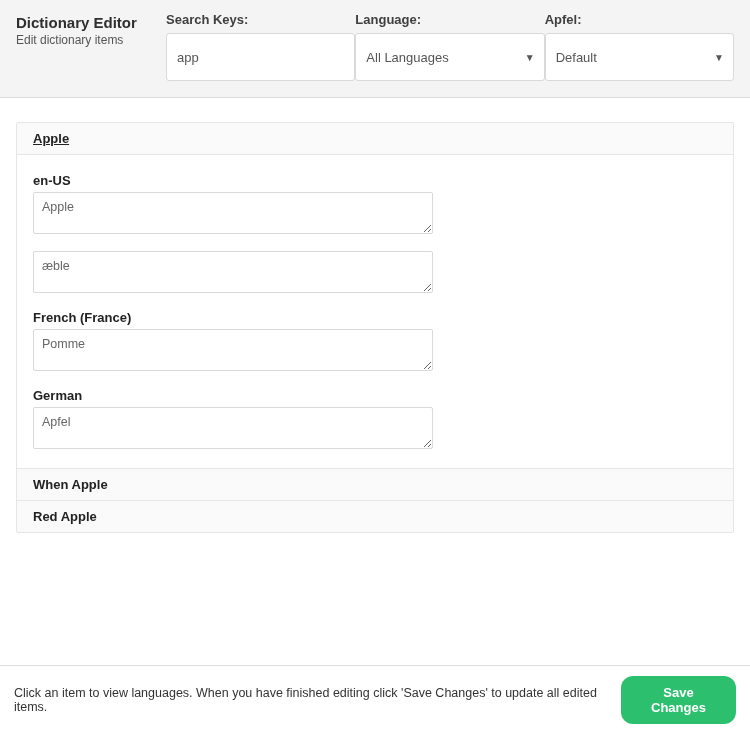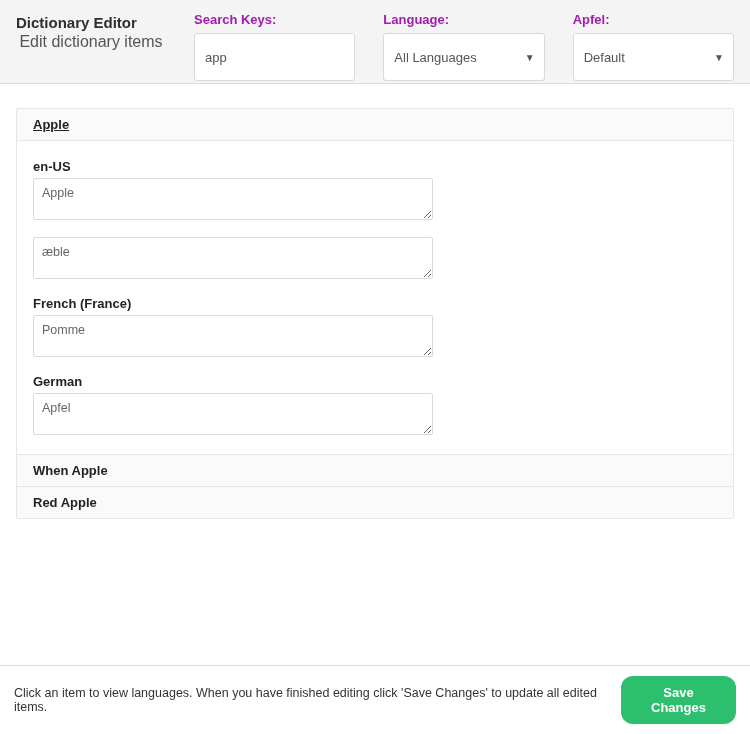--- a/index.html
+++ b/index.html
@@ -13,49 +13,48 @@
     font-size: 14px;
     overflow: hidden;
     box-sizing: border-box;
   }
   *, *::before, *::after { box-sizing: inherit; }
 
   
   .header {
     display: flex;
     align-items: flex-start;
-    padding: 12px 16px 2px 16px;
+    padding: 12px 16px 16px 16px;
     background: #f4f4f4;
     border-bottom: 1px solid #ddd;
-    gap: 28px;
+    gap: 0;
   }
   .title-block {
     flex: 0 0 150px;
     padding-top: 2px;
   }
   .title {
     font-size: 15px;
     font-weight: 700;
     color: #2f2f2f;
   }
   .subtitle {
-    font-size: 16px;
+    font-size: 12px;
     color: #555;
     margin-top: 2px;
-    text-align: center;
   }
   .field-block {
     flex: 1;
     display: flex;
     flex-direction: column;
   }
   .field-label {
     font-size: 13px;
     font-weight: 600;
-    color: #a21caf;
+    color: #404040;
     margin-bottom: 6px;
   }
   .text-input, .select {
     height: 48px;
     border: 1px solid #d9d9d9;
     border-radius: 3px;
     padding: 0 10px;
     font-size: 13px;
     background: #fff;
     color: #555;

